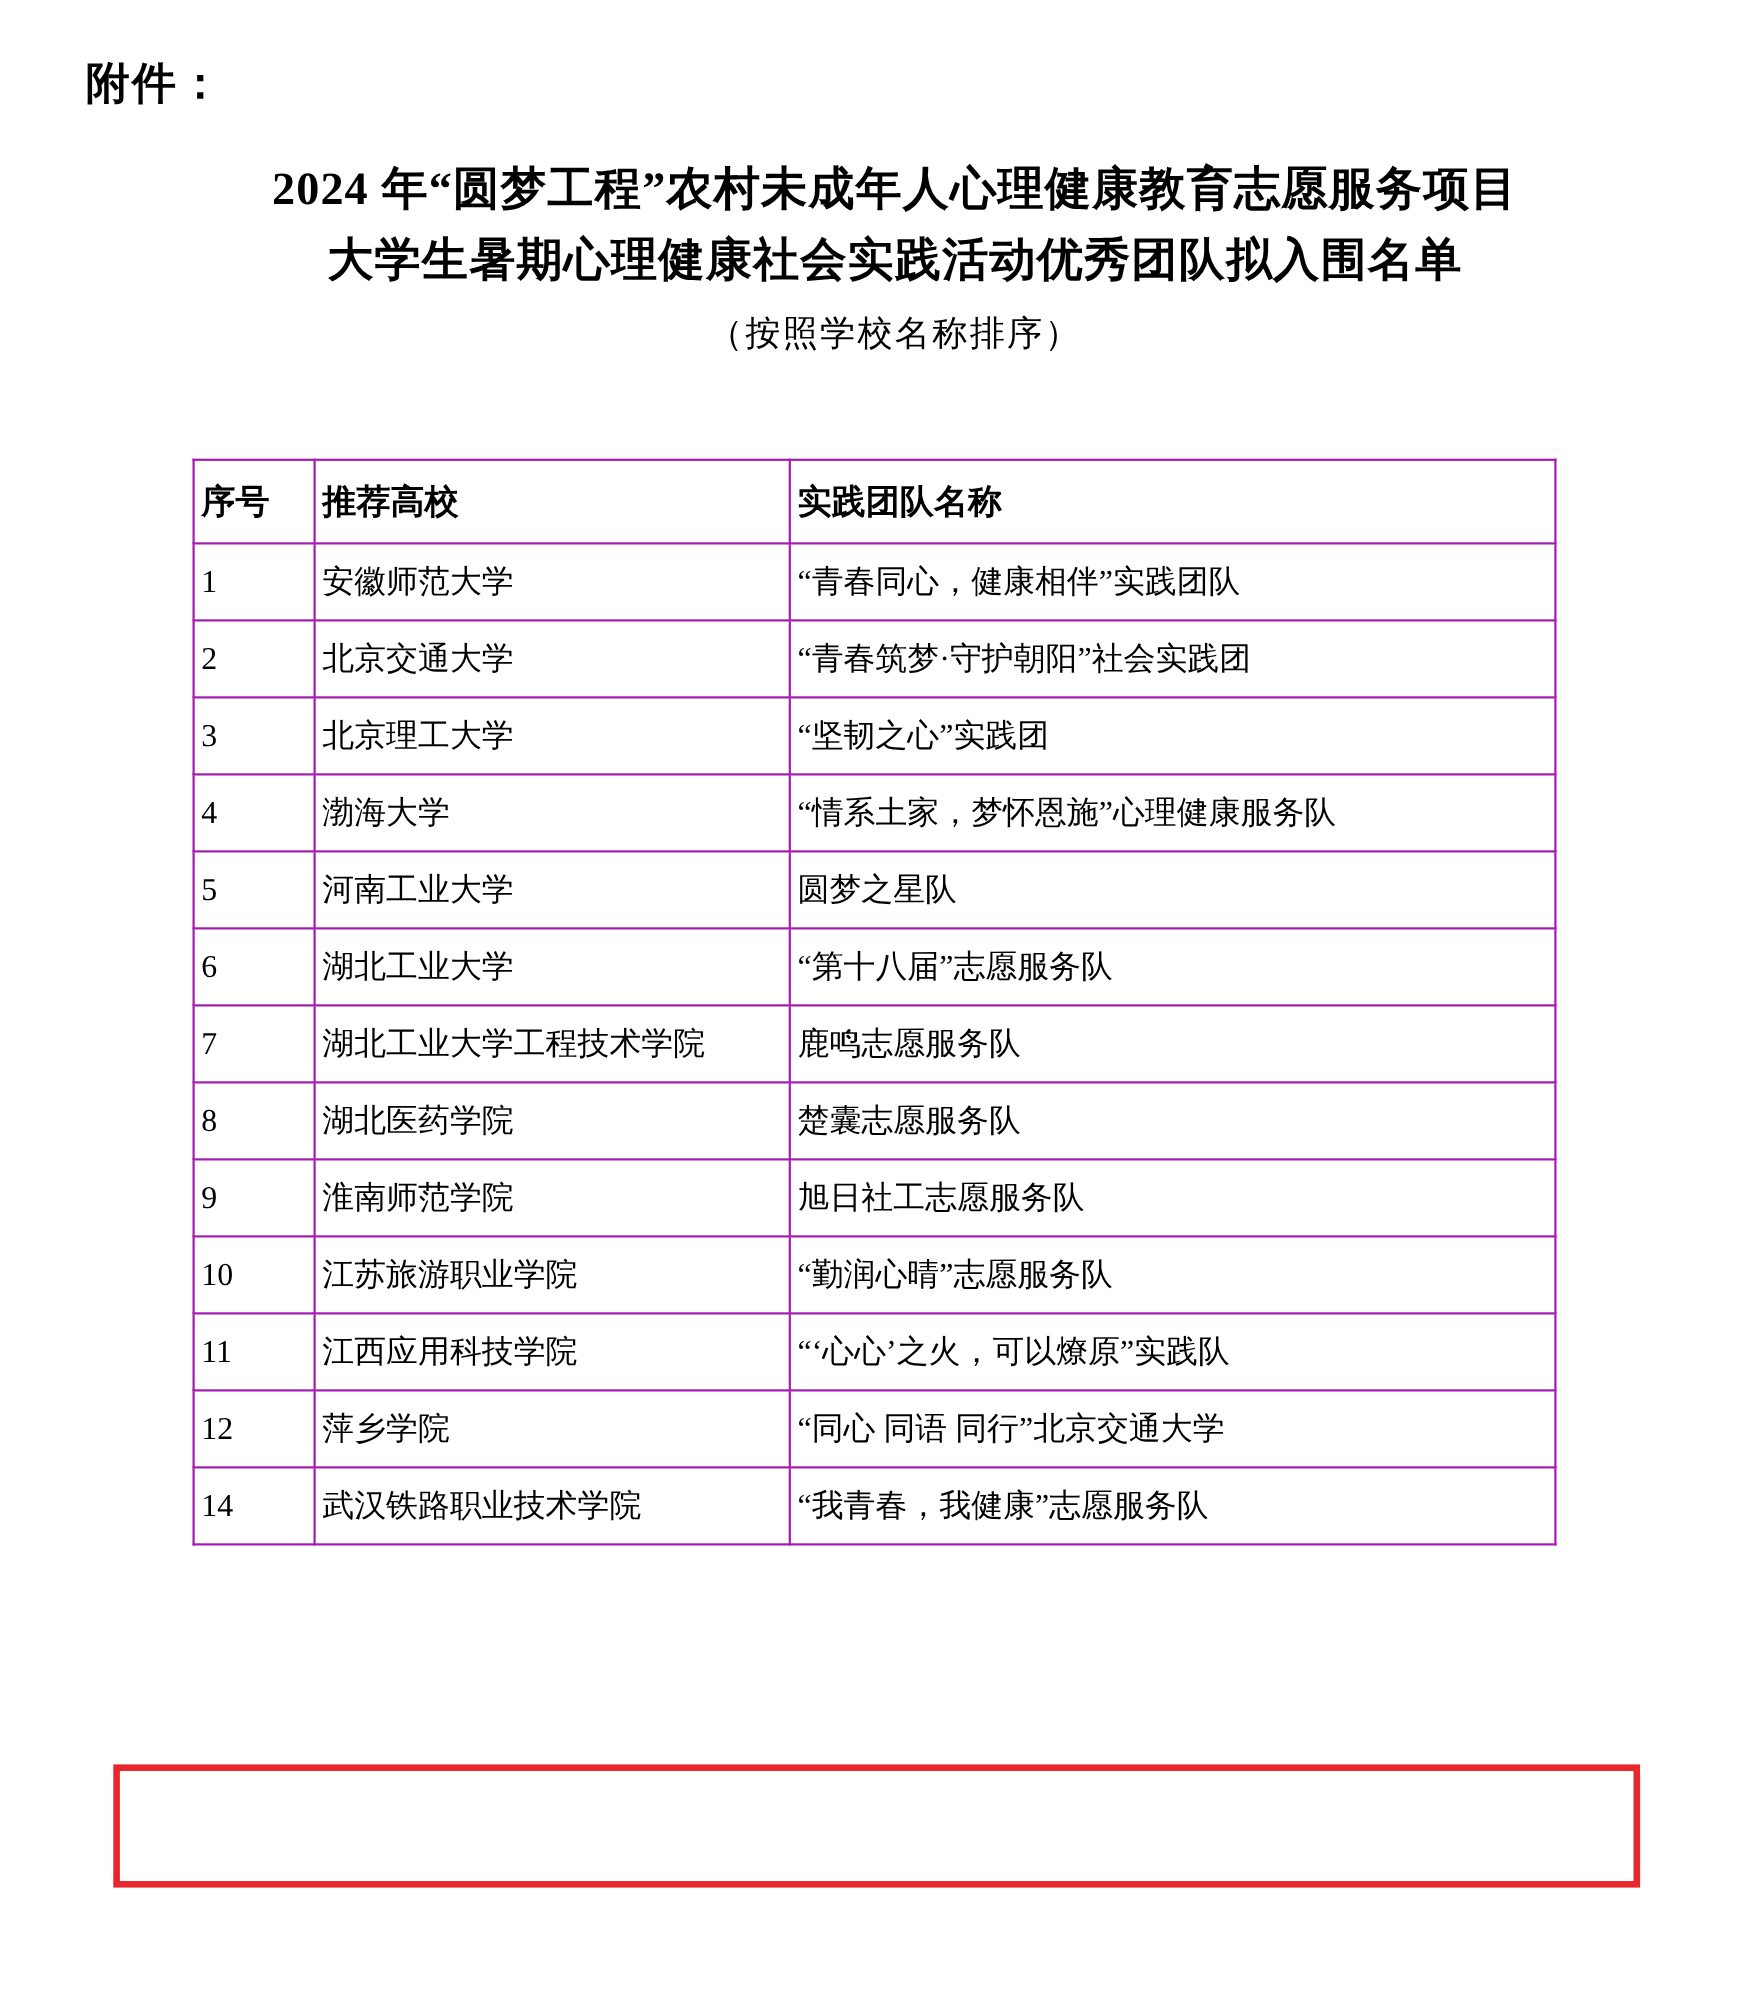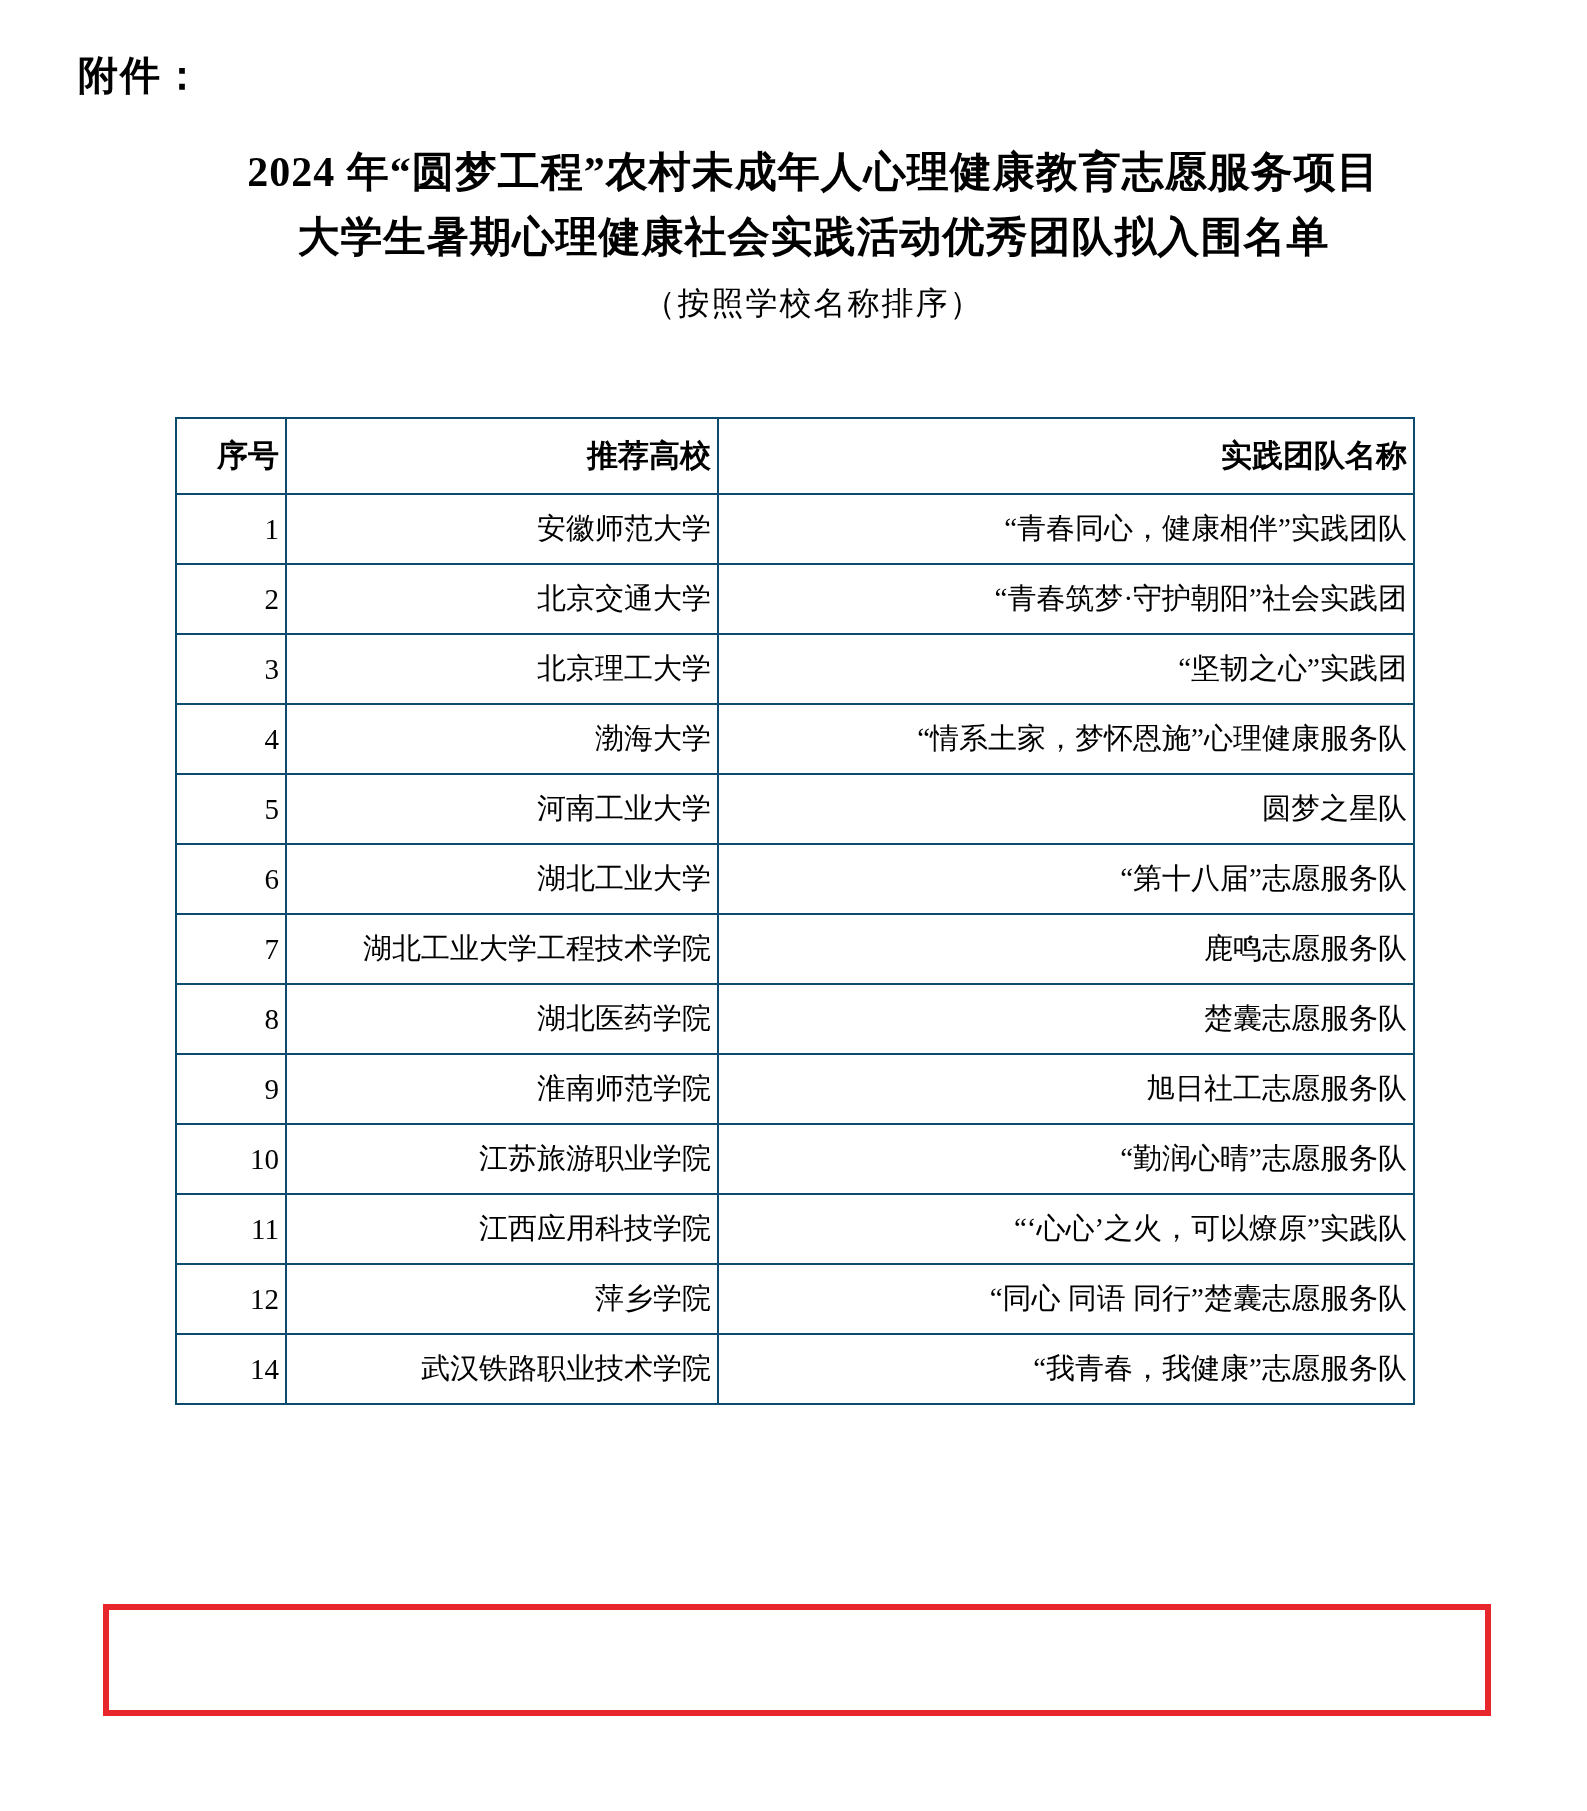--- a/index.html
+++ b/index.html
@@ -54,22 +54,22 @@
     left: 175px;
     top: 417px;
     width: 1238px;
   }
   table.listing {
     border-collapse: collapse;
     width: 1238px;
     table-layout: fixed;
   }
   table.listing td, table.listing th {
-    border: 2px solid #0c4a6e;
-    text-align: right;
+    border: 2px solid #a21caf;
+    text-align: left;
     vertical-align: middle;
     font-size: 29px;
     height: 68px;
     padding: 0 6px;
     font-weight: 400;
   }
   table.listing thead th {
     font-weight: 700;
     font-size: 31px;
     height: 74px;
@@ -167,21 +167,21 @@
             <td>“勤润心晴”志愿服务队</td>
           </tr>
           <tr>
             <td>11</td>
             <td>江西应用科技学院</td>
             <td>“‘心心’之火，可以燎原”实践队</td>
           </tr>
           <tr>
             <td>12</td>
             <td>萍乡学院</td>
-            <td>“同心 同语 同行”楚囊志愿服务队</td>
+            <td>“同心 同语 同行”北京交通大学</td>
           </tr>
           <tr>
             <td>14</td>
             <td>武汉铁路职业技术学院</td>
             <td>“我青春，我健康”志愿服务队</td>
           </tr>
         </tbody>
     </table>
   </div>
 

